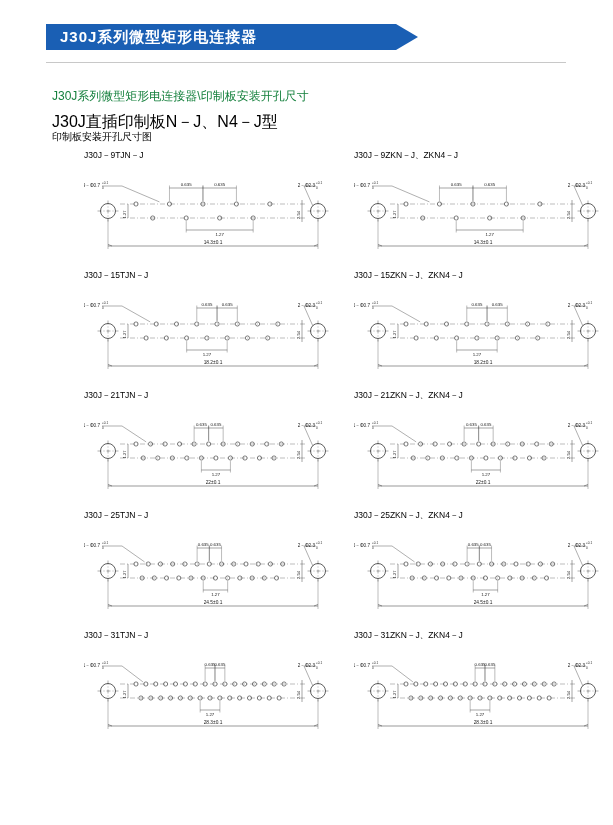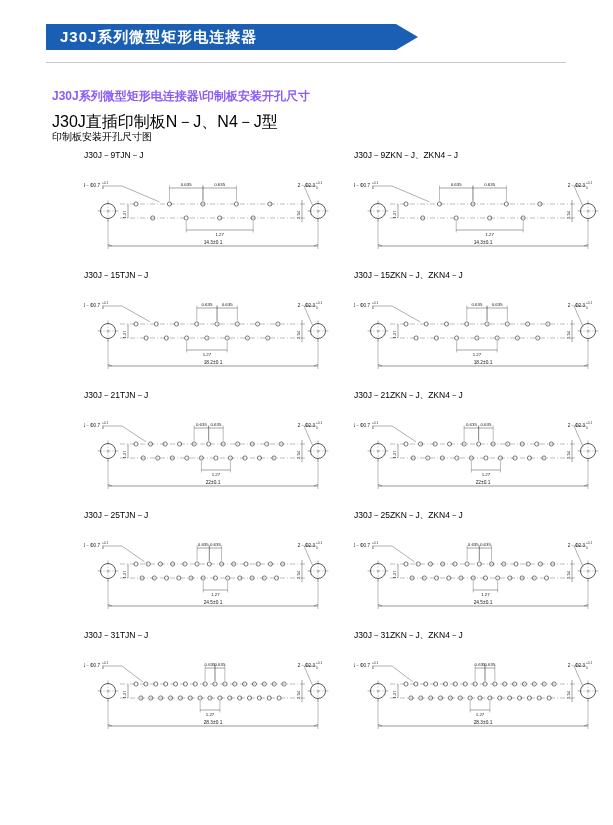--- a/index.html
+++ b/index.html
@@ -29,21 +29,21 @@
     color:#ffffff;font-size:15px;font-weight:bold;letter-spacing:1px;
     line-height:18px;white-space:nowrap;
   }
 
   .rule{
     position:absolute;left:46px;top:62px;width:520px;height:1px;background:#c8c8c8;
   }
 
   .sec-title{
     position:absolute;left:52px;top:88px;
-    color:#8b5cf6;font-size:12px;font-weight:bold;white-space:nowrap;
+    color:#15803d;font-size:12px;font-weight:normal;white-space:nowrap;
   }
   .sub1{position:absolute;left:52px;top:112px;font-size:16px;white-space:nowrap;}
   .sub2{position:absolute;left:52px;top:130px;font-size:10px;white-space:nowrap;}
 
   
   .grid{position:absolute;left:46px;top:150px;width:530px;}
   .row{position:relative;height:120px;}
   .cell{position:absolute;top:0;width:258px;height:118px;}
   .cell.left{left:38px;}
   .cell.right{left:308px;}

